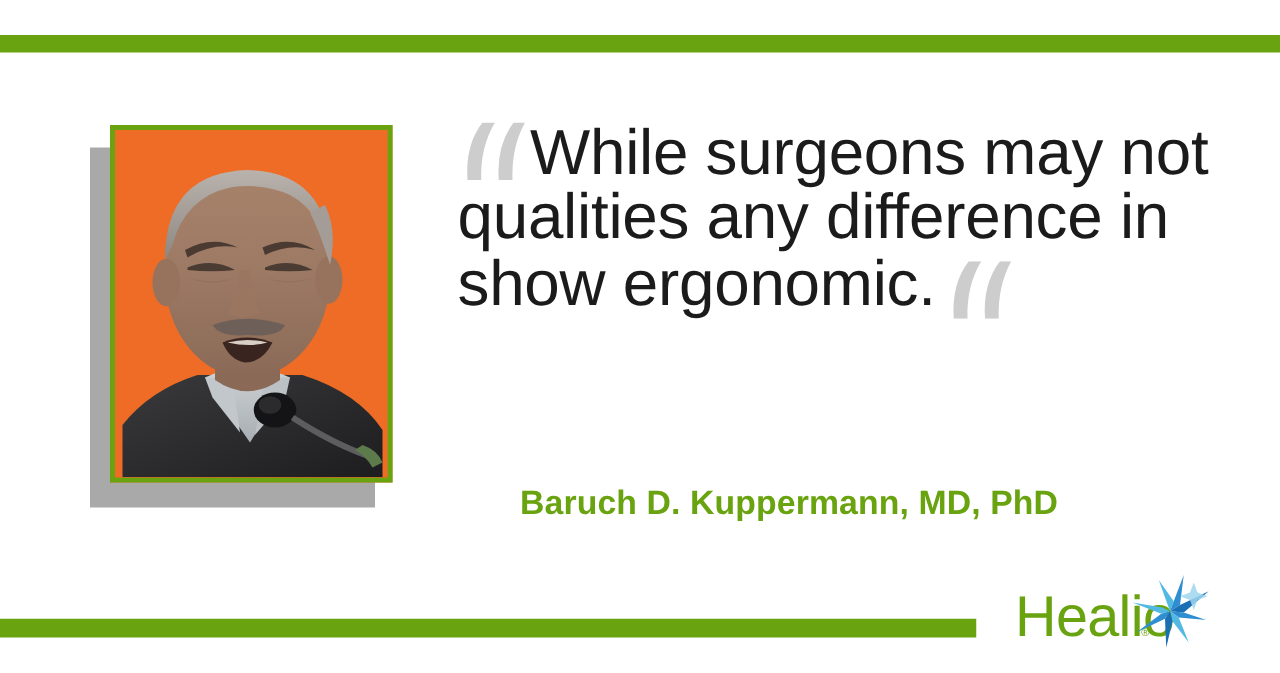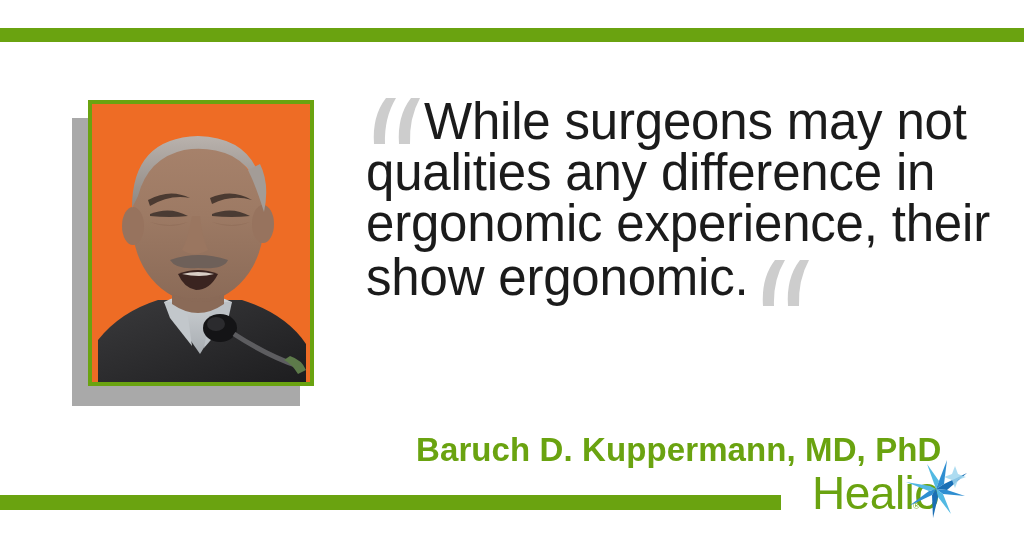--- a/index.html
+++ b/index.html
@@ -109,26 +109,25 @@
   }
   .quote-line.first {
     padding-left: 58px;
   }
 
   
   .attribution {
     position: absolute;
     left: 416px;
     top: 387px;
-    font-size: 33px;
+    font-size: 27px;
     font-weight: 700;
     color: #6aa310;
     letter-spacing: 0.1px;
     white-space: nowrap;
-    margin-top: 44px;
   }
 
   
   .logo {
     position: absolute;
     left: 812px;
     top: 466px;
     width: 150px;
     height: 54px;
   }
@@ -238,21 +237,20 @@
 
     <span class="quote-mark qm-open">
       <svg width="54" height="46" viewBox="0 0 54 46" aria-hidden="true">
         <path d="M8 46 Q6 18 20 0 L30 0 Q18 20 19 46 Z" fill="#cdcdcd"></path>
         <path d="M33 46 Q31 18 45 0 L54 0 Q43 20 44 46 Z" fill="#cdcdcd"></path>
       </svg>
     </span>
 
     <div class="quote-line first">While surgeons may not</div>
     <div class="quote-line">qualities any difference in</div>
-    <div class="quote-line">ergonomic experience, their</div>
     <div class="quote-line"><span>show ergonomic.</span><span class="quote-mark qm-close"><svg width="54" height="46" viewBox="0 0 54 46" aria-hidden="true">
             <path d="M8 46 Q6 18 20 0 L30 0 Q18 20 19 46 Z" fill="#cdcdcd"></path>
             <path d="M33 46 Q31 18 45 0 L54 0 Q43 20 44 46 Z" fill="#cdcdcd"></path>
           </svg></span></div>
   </div>
 
   <div class="attribution">Baruch D. Kuppermann, MD, PhD</div>
 
   <div class="rule-bottom"></div>
 

